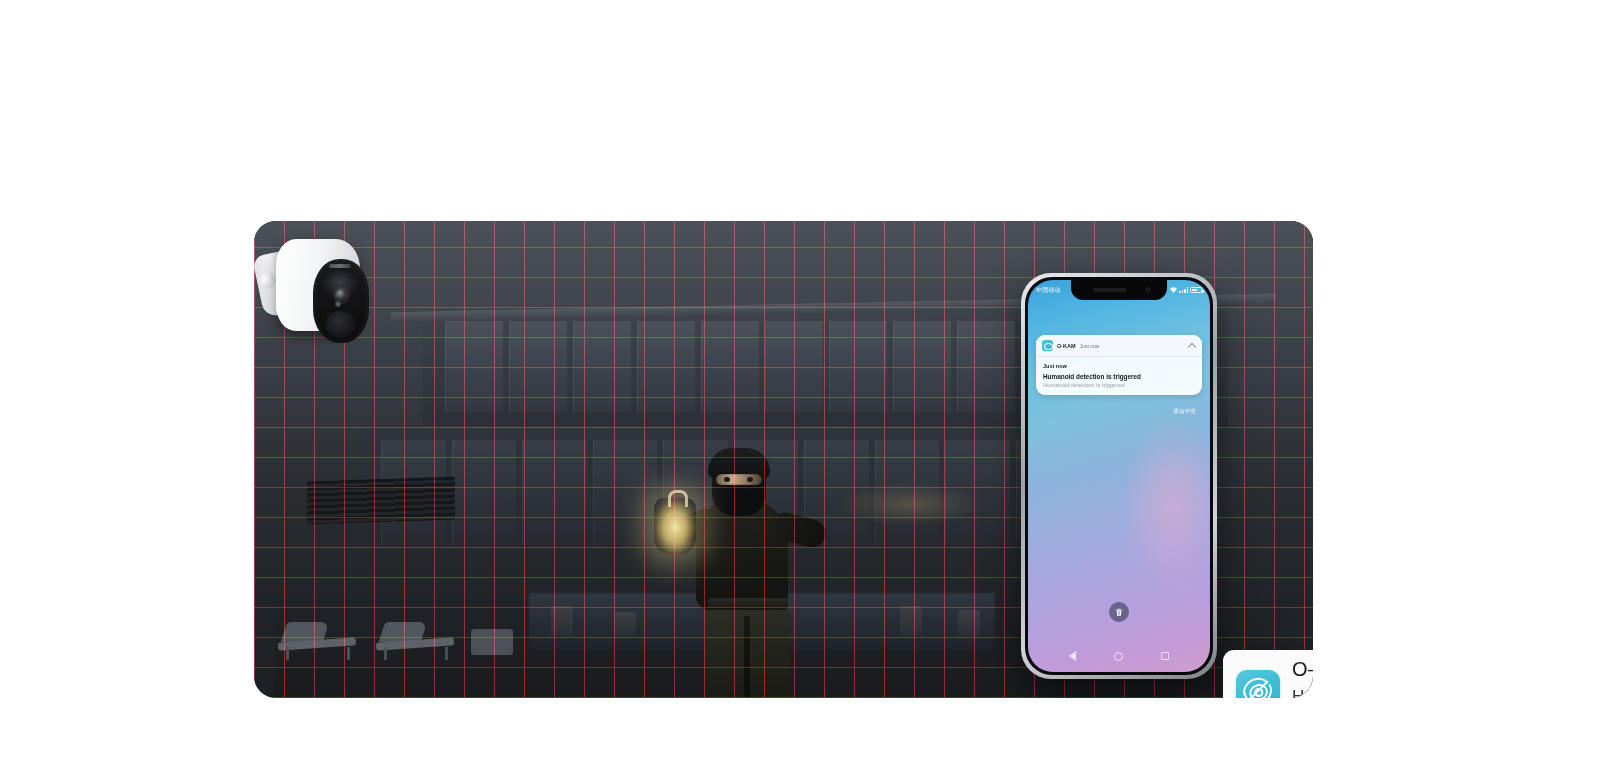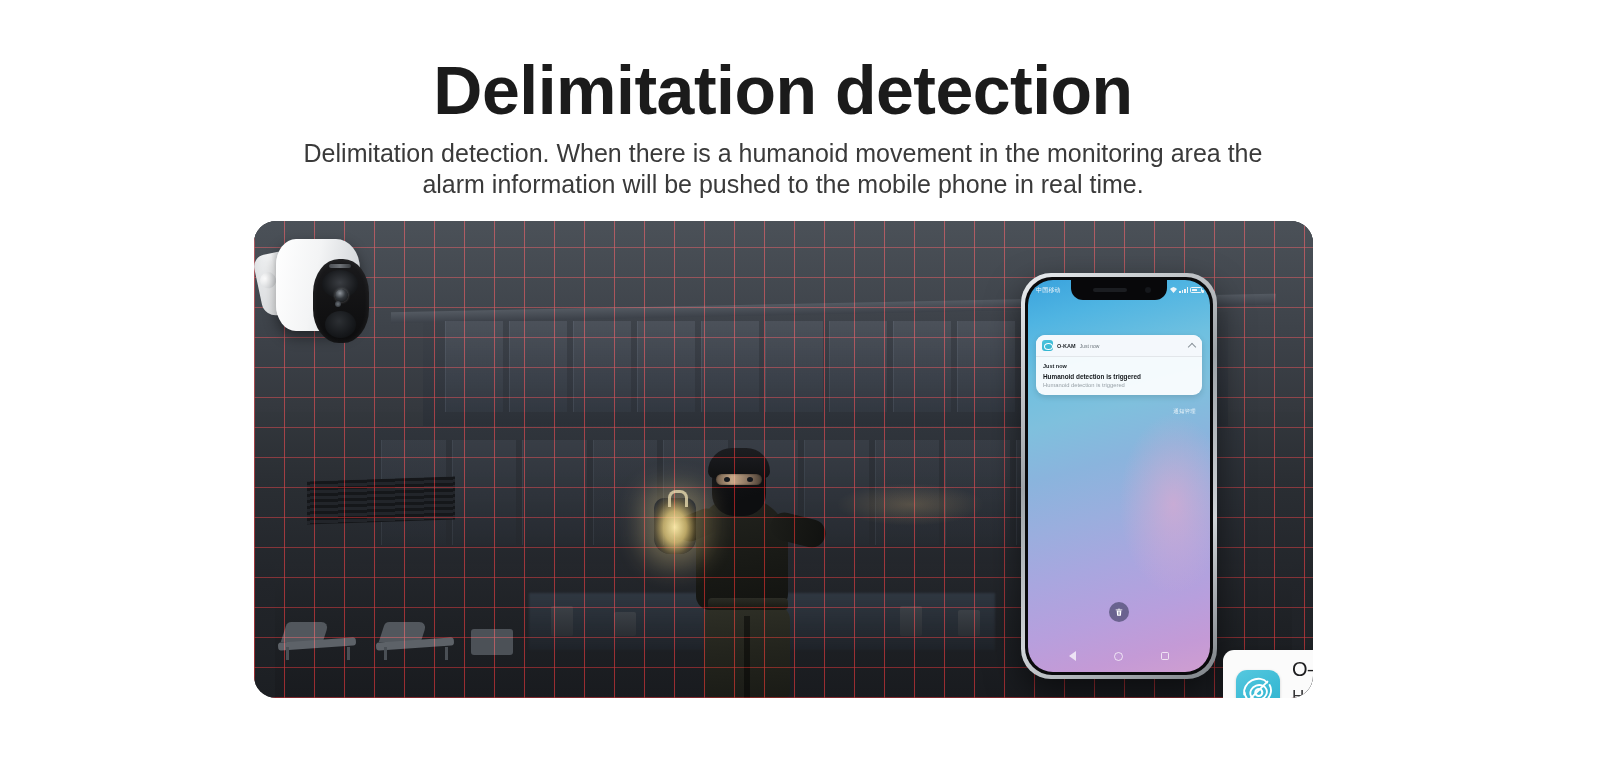--- a/index.html
+++ b/index.html
@@ -416,22 +416,20 @@
   }
   .notif-msg {
     margin-top: 6px; font-size: 17px; color: #343436; letter-spacing: .1px;
   }
 </style>
 </head>
 <body>
 
 <div class="page">
 
-  <h1 class="heading">Delimitation detection</h1>
-  <p class="subtitle">Delimitation detection. When there is a humanoid movement in the monitoring area the alarm information will be pushed to the mobile phone in real time.</p>
 
   <div class="hero">
 
     <div class="scene">
       <div class="sky"></div>
       <div class="house-upper"></div>
       <div class="win-row u">
         <span></span>
           <span></span>
           <span></span>

